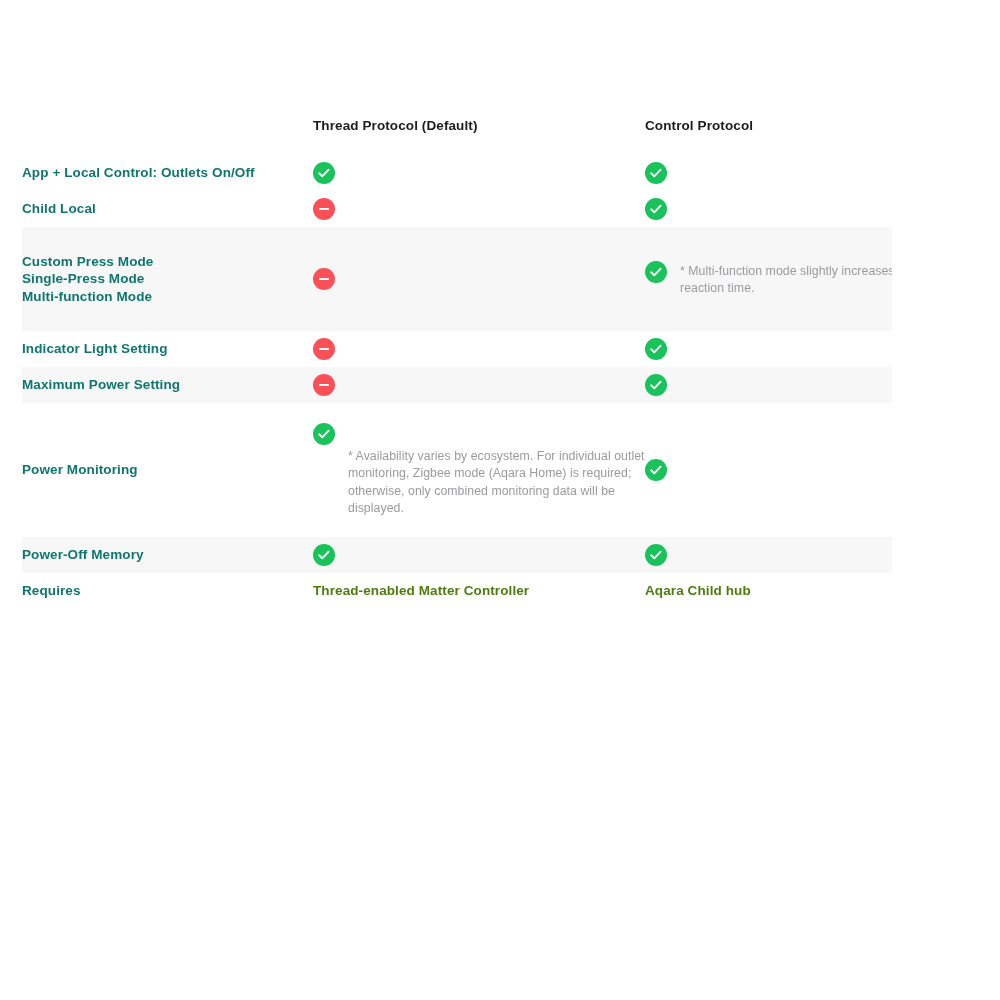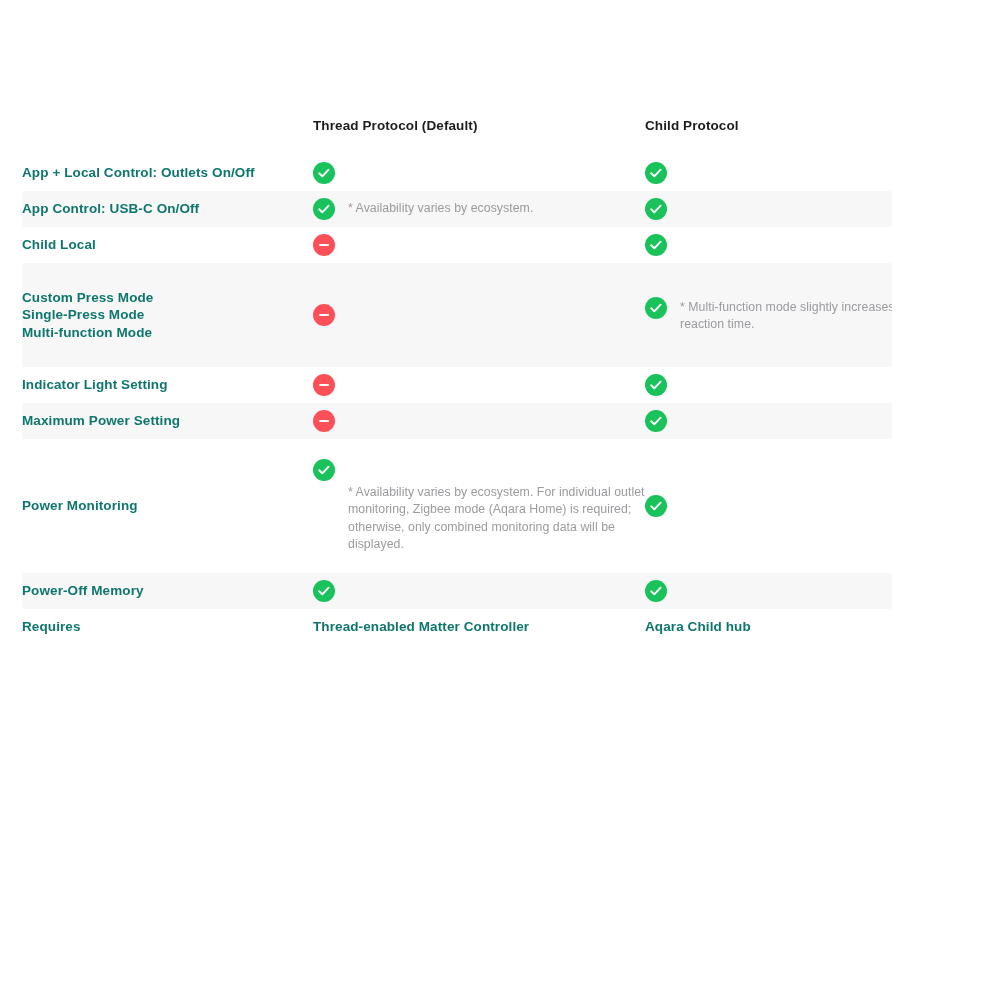--- a/index.html
+++ b/index.html
@@ -107,21 +107,21 @@
     padding-top: 2px;
     max-width: 300px;
     letter-spacing: 0.05px;
   }
 
   .note.wide { max-width: 310px; margin-top: 23px; }
 
   .plain-val {
     font-size: 13.5px;
     line-height: 18px;
-    color: #0f766e;
+    color: #4d7c0f;
     font-weight: 600;
     letter-spacing: 0.1px;
   }
 
   .feature-multiline {
     white-space: pre-line;
   }
 
   .tall-1 .cell-feature,
   .tall-1 .cell-val { height: 104px; }
@@ -141,21 +141,21 @@
       <col class="c-thread">
       <col class="c-zigbee">
     </colgroup>
     <thead>
       <tr class="row-shaded header-row">
         <th class="cell-feature"></th>
         <th class="cell-val">
           <div class="col-head">Thread Protocol (Default)</div>
         </th>
         <th class="cell-val">
-          <div class="col-head">Child Protocol</div>
+          <div class="col-head">Control Protocol</div>
         </th>
       </tr>
     </thead>
     <tbody id="tbody">
         <tr class="row-plain row-reg">
           <td class="cell-feature">
             <div class="feature-multiline">App + Local Control: Outlets On/Off</div>
           </td>
           <td class="cell-val">
             <div class="val-wrap">
@@ -169,44 +169,20 @@
           <td class="cell-val">
             <div class="val-wrap">
               <span class="status-icon yes">
                 <svg viewBox="0 0 22 22" aria-hidden="true">
                   <path d="M6.2 11.3 L9.3 14.3 L15.6 7.7" fill="none" stroke="#ffffff" stroke-width="1.9" stroke-linecap="round" stroke-linejoin="round"></path>
                 </svg>
               </span>
             </div>
           </td>
         </tr>
-        <tr class="row-shaded row-reg">
-          <td class="cell-feature">
-            <div class="feature-multiline">App Control: USB-C On/Off</div>
-          </td>
-          <td class="cell-val">
-            <div class="val-wrap">
-              <span class="status-icon yes">
-                <svg viewBox="0 0 22 22" aria-hidden="true">
-                  <path d="M6.2 11.3 L9.3 14.3 L15.6 7.7" fill="none" stroke="#ffffff" stroke-width="1.9" stroke-linecap="round" stroke-linejoin="round"></path>
-                </svg>
-              </span>
-              <div class="note">* Availability varies by ecosystem.</div>
-            </div>
-          </td>
-          <td class="cell-val">
-            <div class="val-wrap">
-              <span class="status-icon yes">
-                <svg viewBox="0 0 22 22" aria-hidden="true">
-                  <path d="M6.2 11.3 L9.3 14.3 L15.6 7.7" fill="none" stroke="#ffffff" stroke-width="1.9" stroke-linecap="round" stroke-linejoin="round"></path>
-                </svg>
-              </span>
-            </div>
-          </td>
-        </tr>
         <tr class="row-plain row-reg">
           <td class="cell-feature">
             <div class="feature-multiline">Child Local</div>
           </td>
           <td class="cell-val">
             <div class="val-wrap">
               <span class="status-icon no">
                 <svg viewBox="0 0 22 22" aria-hidden="true">
                   <rect x="6" y="10.1" width="10" height="1.9" rx="0.95" fill="#ffffff"></rect>
                 </svg>

